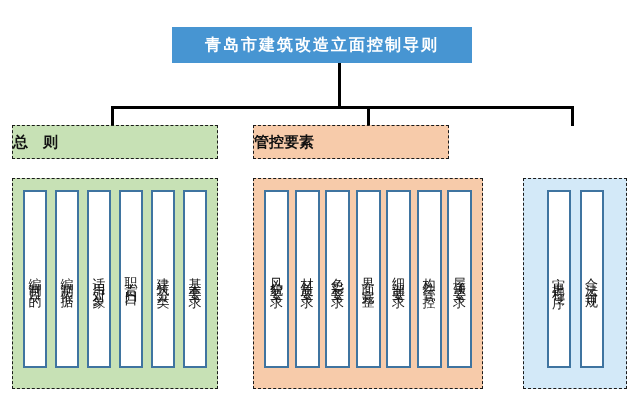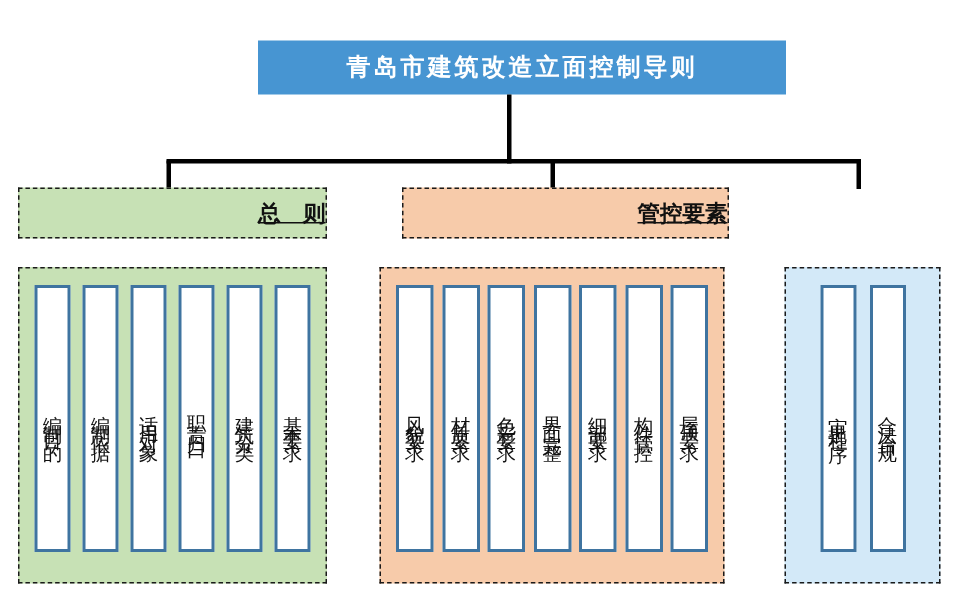--- a/index.html
+++ b/index.html
@@ -12,48 +12,48 @@
     --item-fill:#ffffff;
     --dash-color:#1a1a1a;
     --line-color:#000000;
     --text-color:#111111;
   }
   html,body{margin:0;padding:0;background:#ffffff;}
   body{font-family:"Liberation Sans","DejaVu Sans",sans-serif;color:var(--text-color);}
   .canvas{position:relative;width:641px;height:405px;background:#ffffff;overflow:hidden;}
 
   .title-box{
-    position:absolute;left:172px;top:27px;width:352px;height:36px;
+    position:absolute;left:172px;top:27px;width:300px;height:36px;
     background:var(--title-bg);color:var(--title-text);
     display:flex;align-items:center;justify-content:center;
     font-size:16px;font-weight:bold;letter-spacing:2px;
   }
 
   .line{position:absolute;background:var(--line-color);}
   .trunk{left:338px;top:63px;width:3px;height:46px;}
   .hbar{left:111px;top:106px;width:463px;height:3px;}
   .drop{width:3px;height:19px;top:107px;}
   .drop-0{left:111px;}
   .drop-1{left:367px;}
   .drop-2{left:571px;}
 
   .sec-header{
     position:absolute;top:125px;height:34px;box-sizing:border-box;
     border:1px dashed var(--dash-color);
-    display:flex;align-items:center;justify-content:flex-end;
-    font-size:15px;font-weight:bold;text-decoration:underline;
+    display:flex;align-items:center;justify-content:flex-start;
+    font-size:15px;font-weight:bold;
   }
   .sec-body{
     position:absolute;top:178px;height:211px;box-sizing:border-box;
     border:1px dashed var(--dash-color);
     display:flex;align-items:flex-start;
     padding:11px 10px 0 10px;
   }
   .h-general{left:12px;width:206px;background:var(--green-fill);}
-  .h-elements{left:268px;width:218px;background:var(--orange-fill);}
+  .h-elements{left:253px;width:196px;background:var(--orange-fill);}
   .h-mechanism{left:523px;width:104px;background:var(--blue-fill);}
   .b-general{left:12px;width:206px;background:var(--green-fill);justify-content:space-between;}
   .b-elements{left:253px;width:230px;background:var(--orange-fill);justify-content:space-between;}
   .b-mechanism{left:523px;width:104px;background:var(--blue-fill);justify-content:center;gap:9px;}
 
   .item{
     width:24px;height:178px;box-sizing:border-box;flex:0 0 auto;
     background:var(--item-fill);border:2px solid var(--item-border);
     display:flex;align-items:center;justify-content:center;
   }

